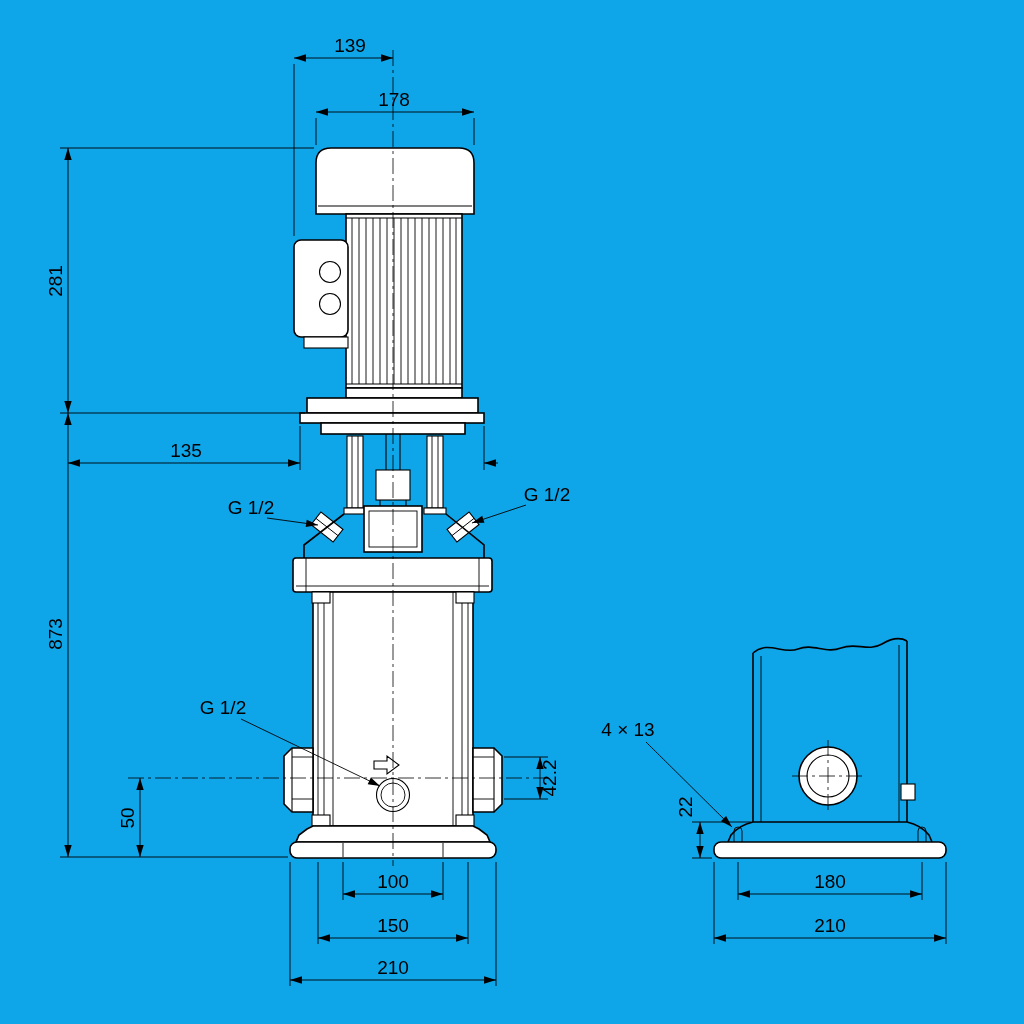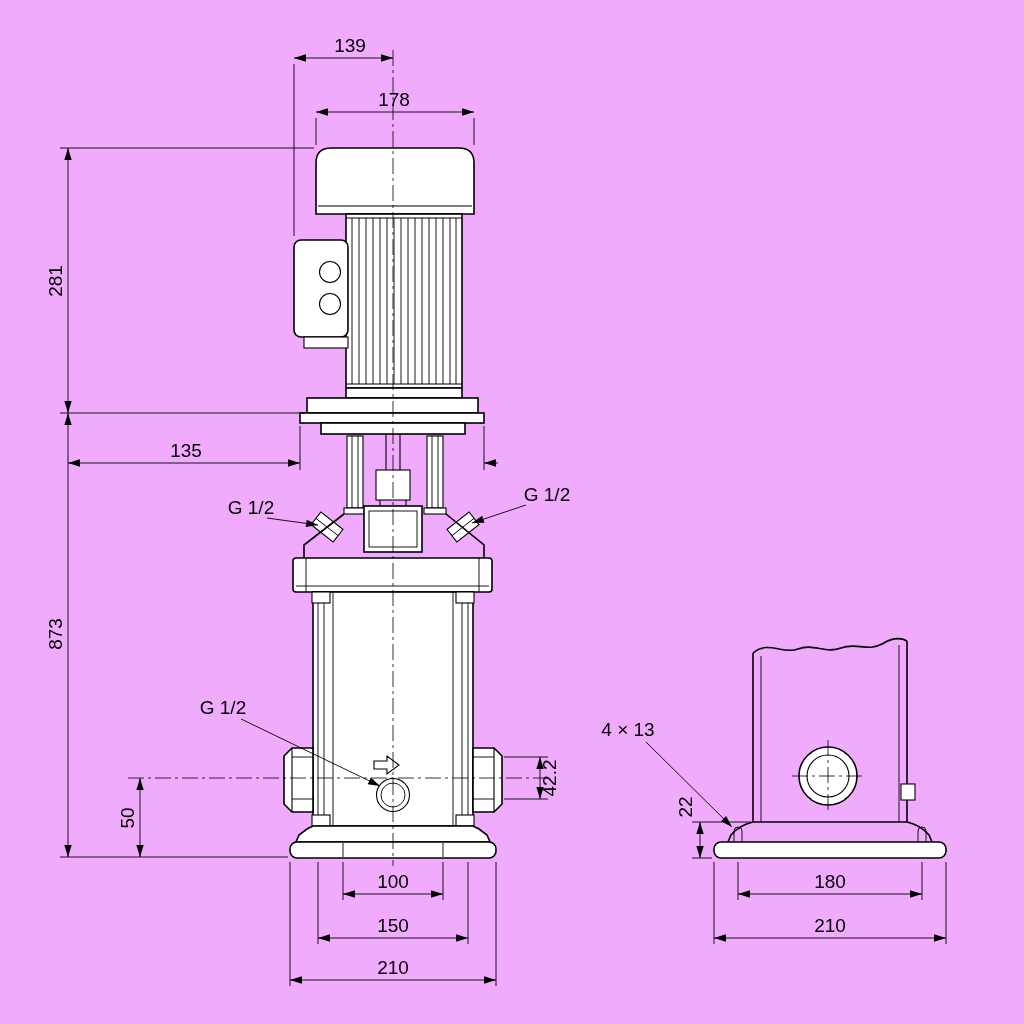--- a/index.html
+++ b/index.html
@@ -1,16 +1,16 @@
 <!DOCTYPE html>
 <html><head>
 <meta charset="utf-8">
 <style>
   html,body{margin:0;padding:0;background:#fff;}
-  .stage{width:1024px;height:1024px;position:relative;background:#f0abfc;}
+  .stage{width:1024px;height:1024px;position:relative;background:#0ea5e9;}
   svg{display:block;}
   .out{stroke:#000;stroke-width:1.6;fill:#fff;}
   .outn{stroke:#000;stroke-width:1.6;fill:none;}
   .med{stroke:#000;stroke-width:1.1;fill:none;}
   .medf{stroke:#000;stroke-width:1.1;fill:#fff;}
   .thin{stroke:#000;stroke-width:0.9;fill:none;}
   .dim{stroke:#000;stroke-width:0.9;fill:none;}
   .cl{stroke:#000;stroke-width:0.8;fill:none;stroke-dasharray:16 4 3 4;}
   text{font-family:"Liberation Sans","DejaVu Sans",sans-serif;font-size:19px;fill:#000;}
   .mid{text-anchor:middle;}

